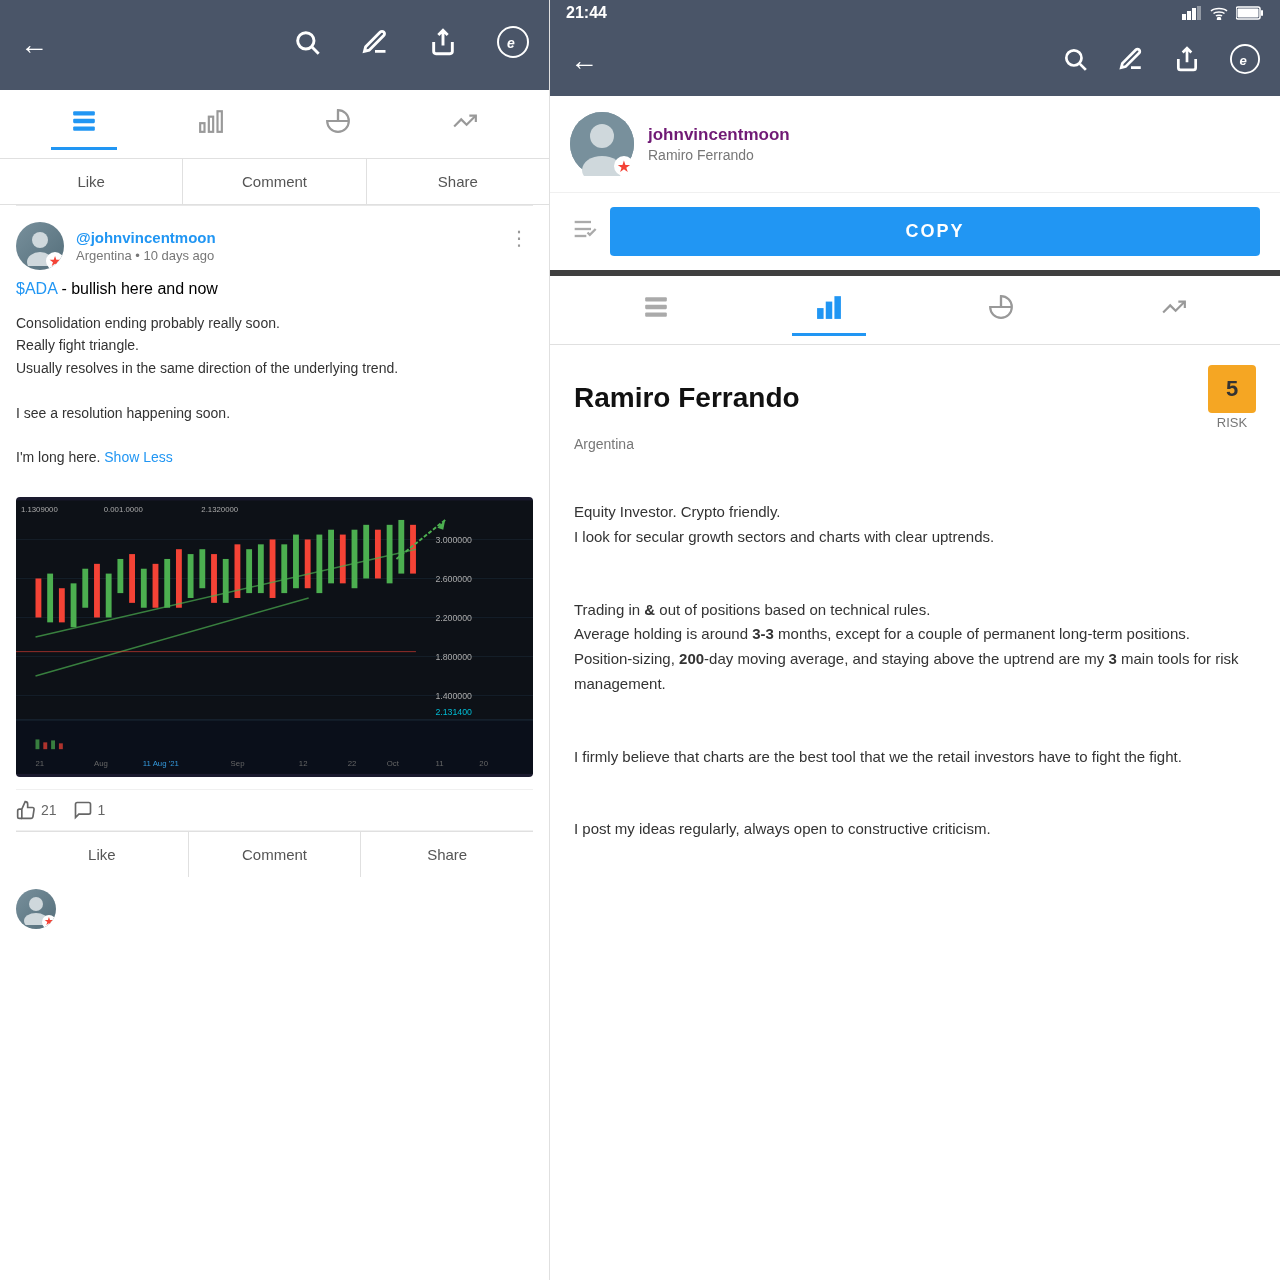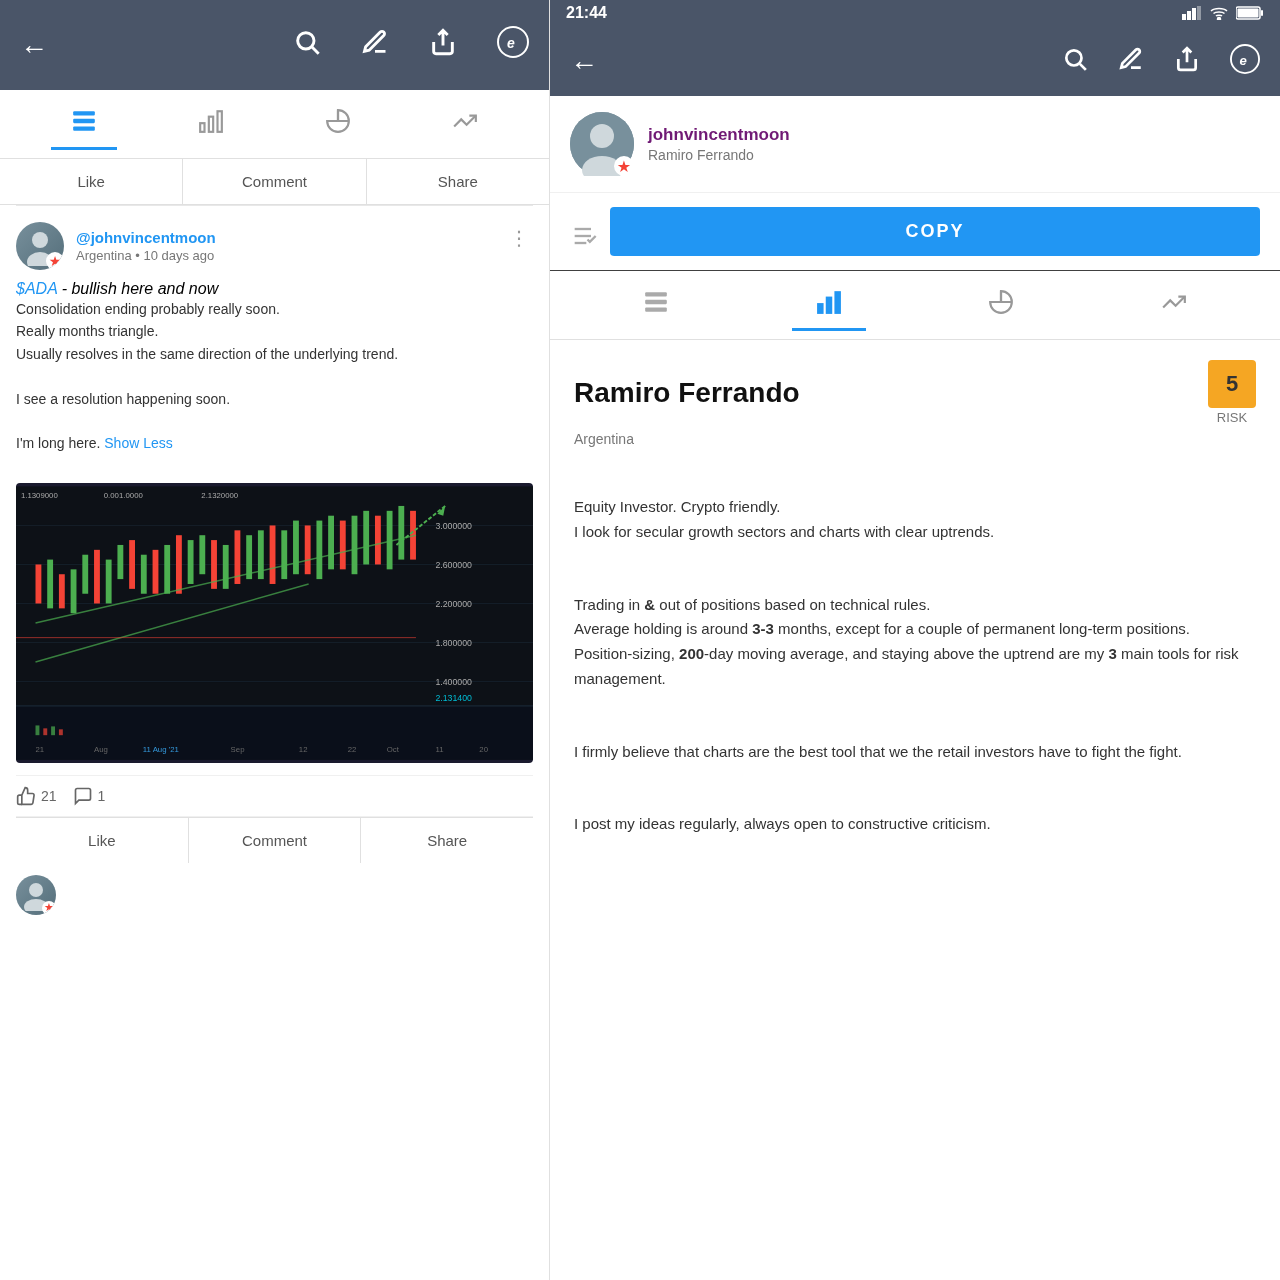--- a/index.html
+++ b/index.html
@@ -145,22 +145,21 @@
     .more-btn {
       color: #999;
       font-size: 20px;
       cursor: pointer;
       padding: 4px;
     }
 
     .post-title {
       font-size: 16px;
       font-weight: 500;
-      margin-bottom: 0;
-      font-style: italic;
+      margin-bottom: 14px;
     }
 
     .ticker {
       color: #2196F3;
     }
 
     .post-body {
       font-size: 14px;
       color: #333;
       line-height: 1.6;
@@ -300,24 +299,24 @@
     }
 
     .profile-realname {
       font-size: 14px;
       color: #777;
       margin-top: 2px;
     }
 
     .copy-section {
       display: flex;
-      align-items: flex-end;
+      align-items: center;
       gap: 12px;
       padding: 14px 20px;
-      border-bottom: 1px solid #404040;
+      border-bottom: 6px solid #404040;
     }
 
     .copy-btn {
       flex: 1;
       background: #2196F3;
       color: white;
       border: none;
       padding: 14px;
       font-size: 18px;
       font-weight: 600;
@@ -535,21 +534,21 @@
       <span class="more-btn">⋮</span>
     </div>
 
     <div class="post-title">
       <span class="ticker">$ADA</span>
       <span>- bullish here and now</span>
     </div>
 
     <div class="post-body">
       <p>Consolidation ending probably really soon.</p>
-      <p>Really months triangle.</p>
+      <p>Really fight triangle.</p>
       <p>Usually resolves in the same direction of the underlying trend.</p>
       <br>
       <p>I see a resolution happening soon.</p>
       <br>
       <p>I'm long here. <a href="#" class="show-less">Show Less</a></p>
     </div>
 
     <div class="chart-container">
       <svg class="chart-svg" viewBox="0 0 530 280" xmlns="http://www.w3.org/2000/svg">
 

